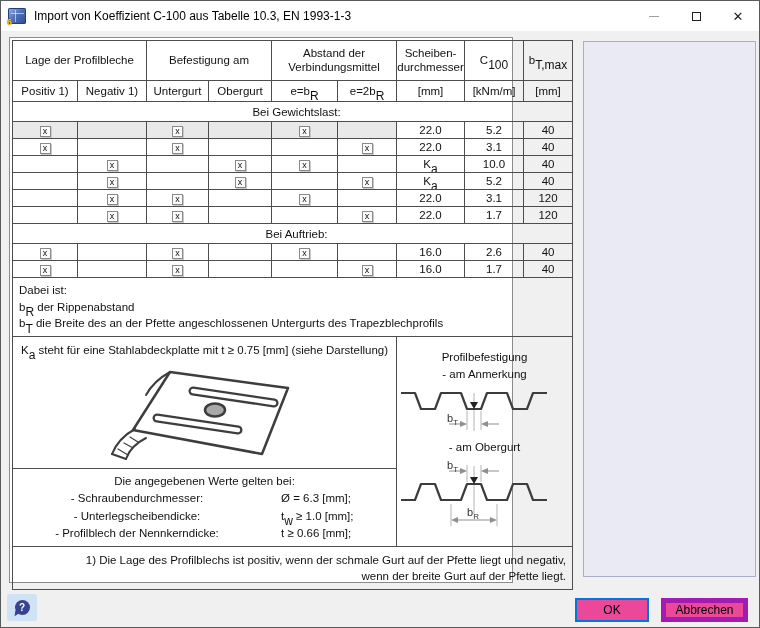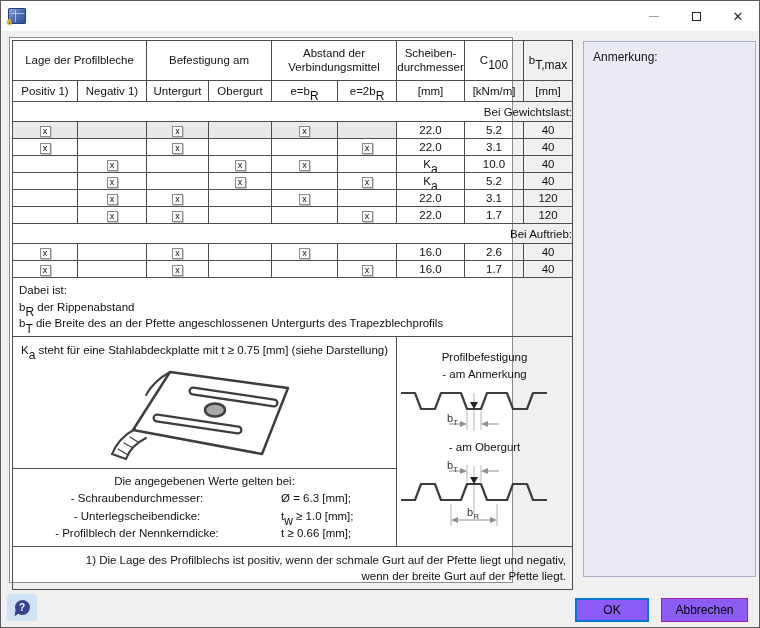--- a/index.html
+++ b/index.html
@@ -43,21 +43,21 @@
     background:#ffffff; border:1px solid #8c8c8c; padding:2px;
   }
   table.coef {
     border-collapse:collapse; table-layout:fixed; width:560px;
     font-size:11.5px; color:#111;
   }
   table.coef td { border:1px solid #4d4d4d; text-align:center; vertical-align:middle; padding:0; overflow:hidden; }
   tr.h1 > td { height:40px; line-height:1.15; }
   tr.h1 td.pre { white-space:pre-line; }
   tr.h2 > td { height:21px; }
-  tr.seclabel > td { height:20px; text-align:right; padding-left:8px; }
+  tr.seclabel > td { height:20px; text-align:center; padding-left:8px; }
   tr.datarow > td { height:17px; }
   .sel td.chk { background:#e9e9e9; }
   .cbx {
     display:inline-block; width:11px; height:11px; line-height:9px;
     font-size:9px; text-align:center; color:#111;
     background:#fbfbfb; border:1px solid #8a8a8a;
     box-shadow:1px 1px 0 #cacaca;
   }
   sub { font-size:12px; line-height:0; position:relative; top:2px; }
   tr.textblock > td { height:54px; text-align:left; padding:4px 6px; line-height:1.45; vertical-align:top; }
@@ -87,36 +87,37 @@
     background:#36438f; color:#fff; font-size:10px; font-weight:bold;
     display:flex; align-items:center; justify-content:center;
   }
   .helpbubble::after {
     content:""; position:absolute; left:0px; bottom:-2px;
     border:3px solid transparent; border-top-color:#36438f; border-left-color:#36438f;
     transform:rotate(12deg);
   }
   .btn {
     position:absolute; top:597px; height:24px; font-size:12px;
-    background:#8b5cf6; display:flex; align-items:center; justify-content:center;
+    background:#ec4899; display:flex; align-items:center; justify-content:center;
     color:#000;
   }
   .btn-ok { left:574px; width:74px; border:1px solid #0078d7; box-shadow:inset 0 0 0 1px #0078d7; }
-  .btn-cancel { left:660px; width:87px; border:1px solid #a21caf; }
+  .btn-cancel { left:660px; width:87px; border:5px solid #a21caf; }
   svg text { font-family:"Liberation Sans", sans-serif; }
 </style>
 </head>
 <body>
 
 <div class="titlebar">
   <span class="appicon">
     <span class="grid1"></span>
       <span class="grid2"></span>
     <span class="badge">6</span>
   </span>
+  <span class="wtitle">Import von Koeffizient C-100 aus Tabelle 10.3, EN 1993-1-3</span>
   <span class="tbspacer"></span>
   <span class="wbtn">
       <span class="minline"></span>
     </span>
   <span class="wbtn">
       <span class="maxbox"></span>
     </span>
   <span class="wbtn">
       <span class="closex">✕</span>
     </span>
@@ -338,20 +339,19 @@
         <td colspan="9">
           <div>1) Die Lage des Profilblechs ist positiv, wenn der schmale Gurt auf der Pfette liegt und negativ,</div>
           <div class="foot2">wenn der breite Gurt auf der Pfette liegt.</div>
         </td>
       </tr>
     </tbody>
   </table>
 </div>
 
 <div class="note-panel">
-  <div>Anmerkung:</div>
 </div>
 
 <div class="helpbtn">
   <span class="helpbubble">?</span>
 </div>
 <div class="btn btn-ok">OK</div>
 <div class="btn btn-cancel">Abbrechen</div>
 
 </body></html>

